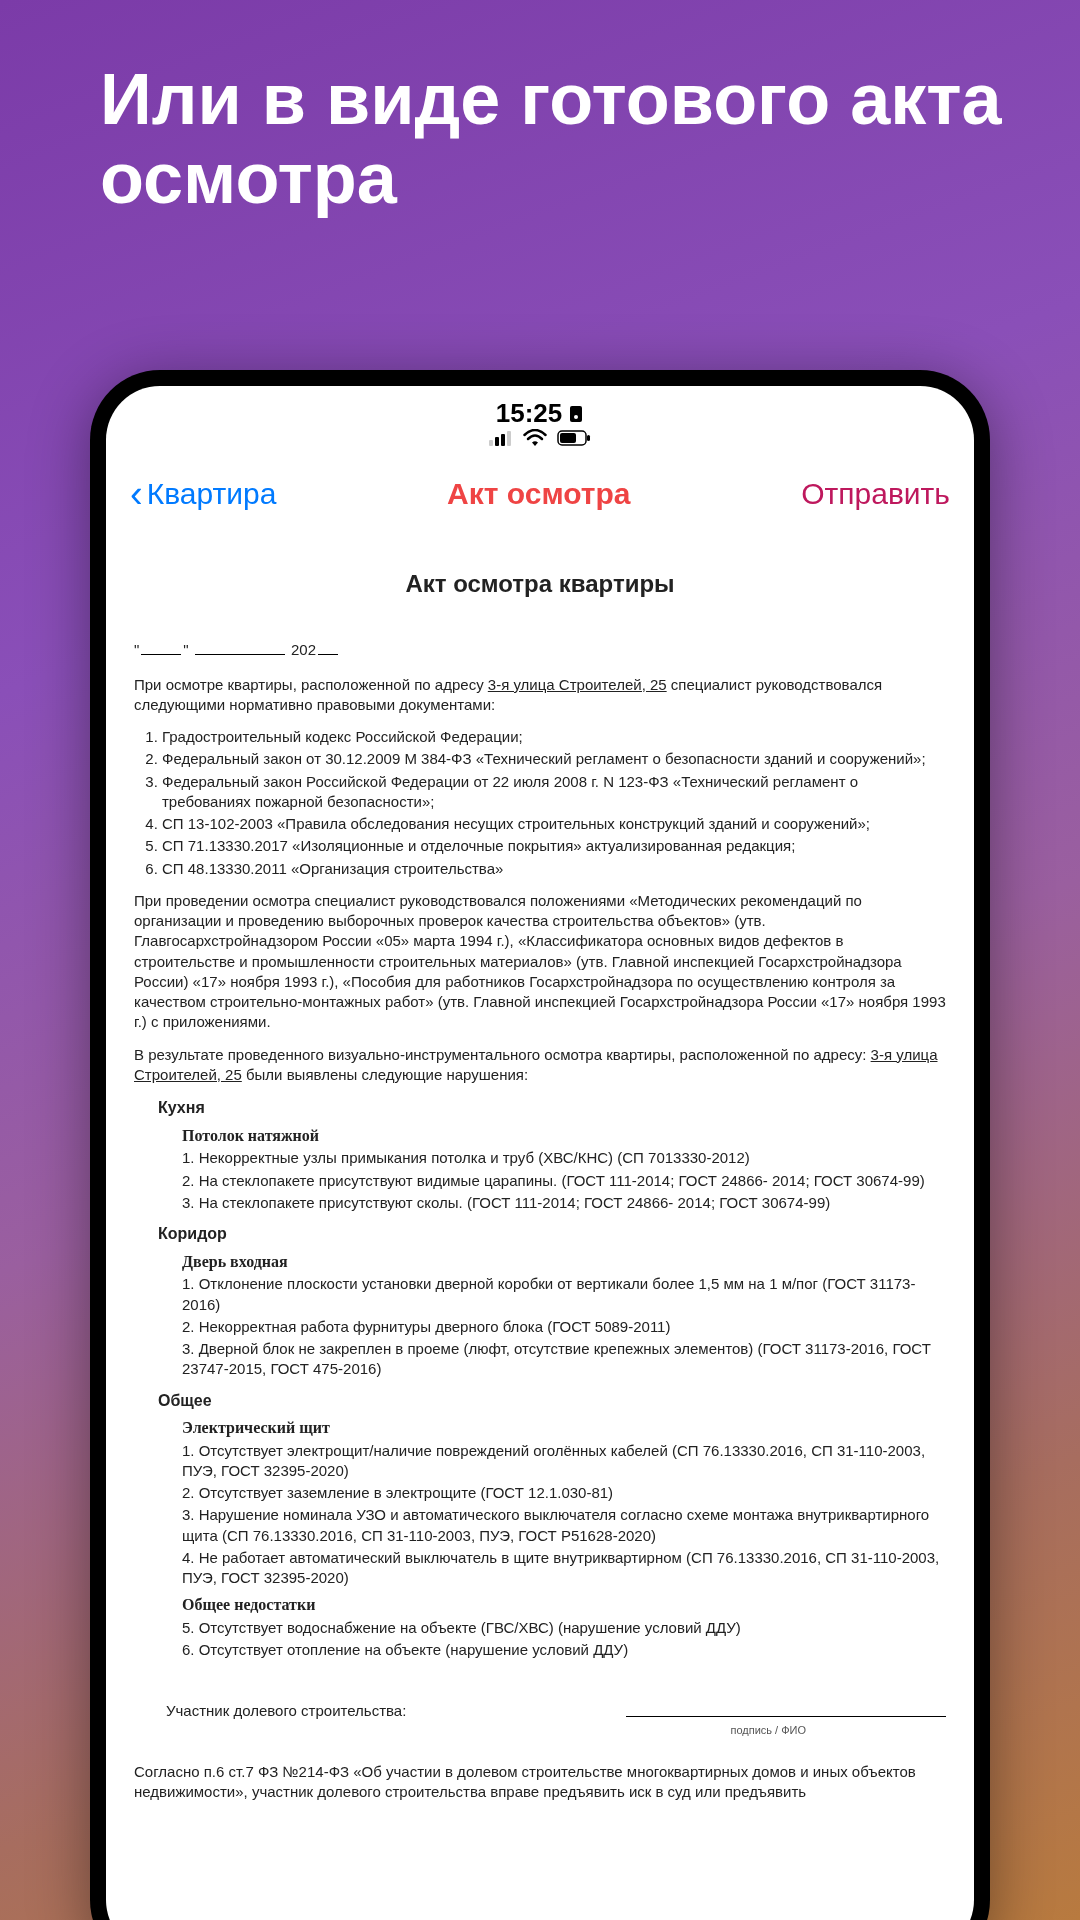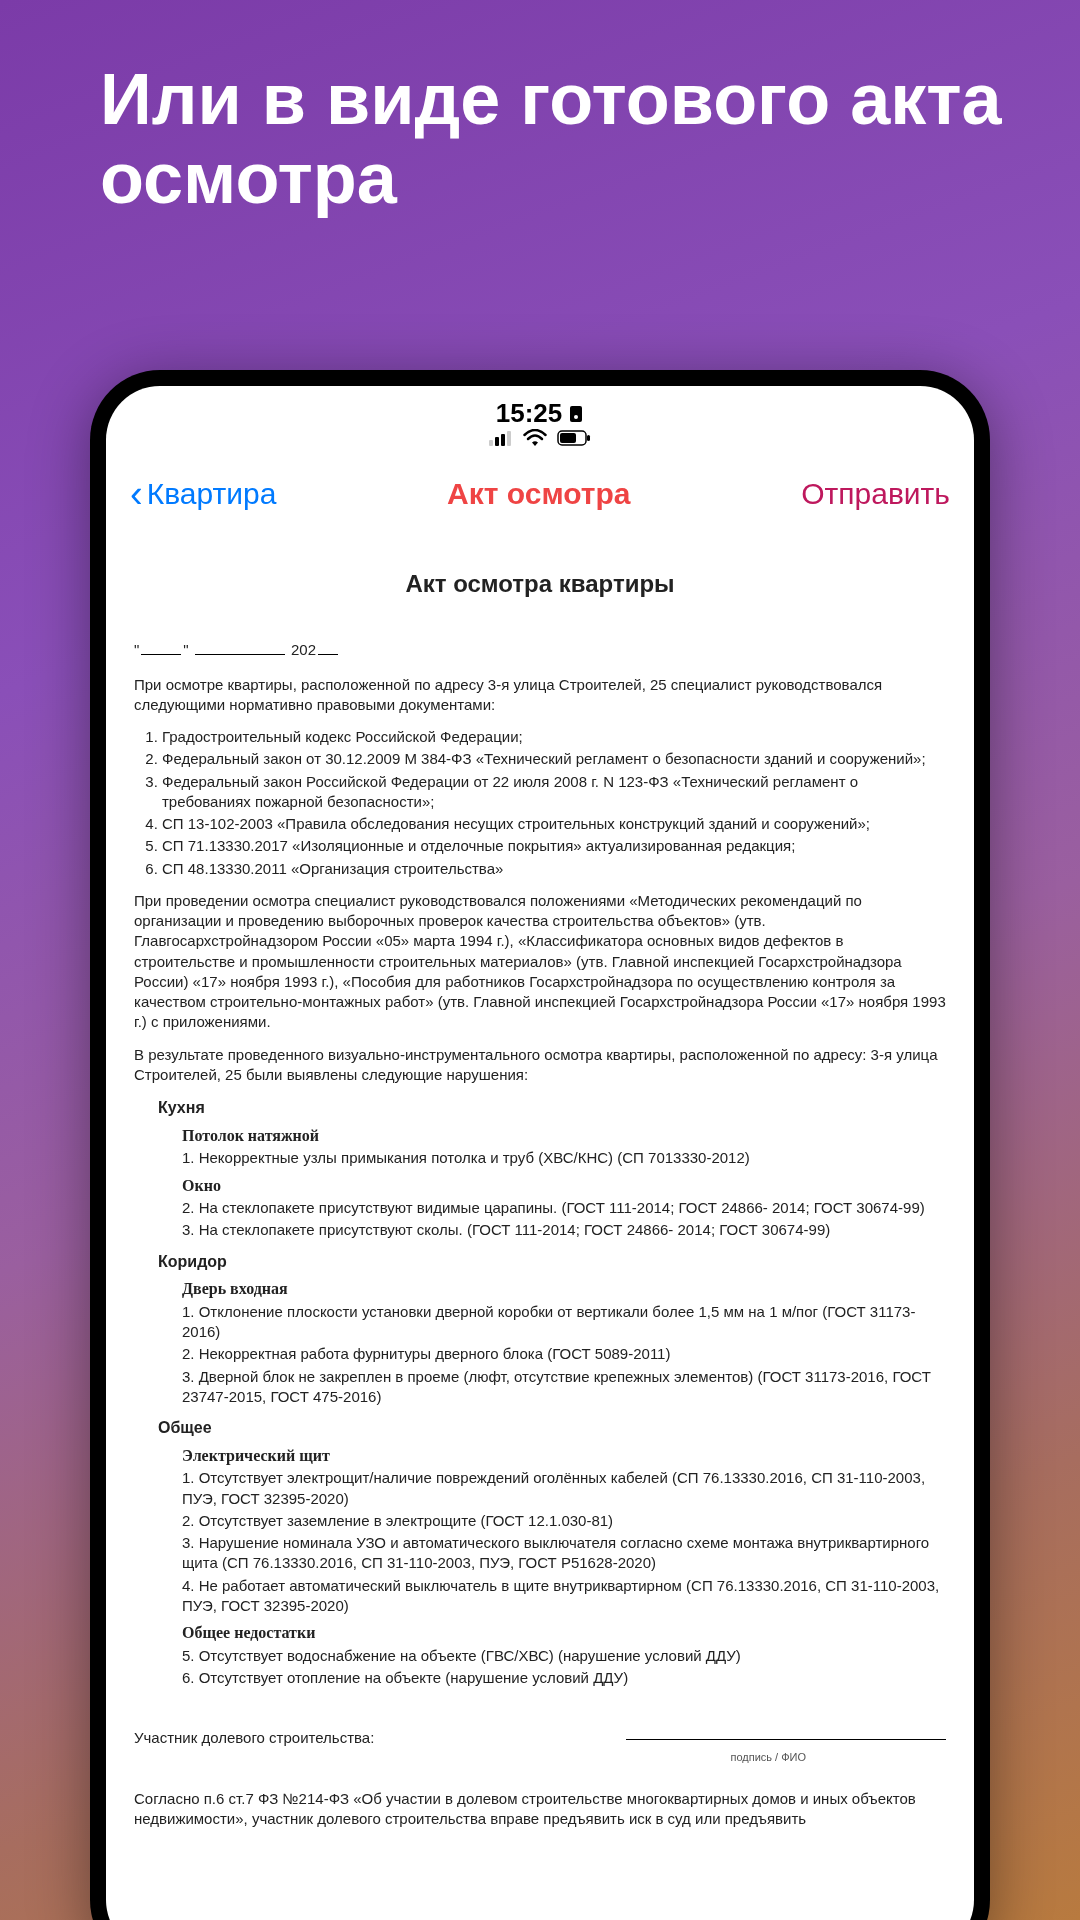--- a/index.html
+++ b/index.html
@@ -89,21 +89,21 @@
   }
   .doc-title {
     text-align: center;
     font-weight: 700;
     font-size: 24px;
     margin-bottom: 40px;
   }
   .doc-date { margin-bottom: 14px; font-size: 15px;}
   .doc-date .blank { display:inline-block; border-bottom:1px solid #000; width:40px; margin:0 2px;}
   .doc p { margin-bottom: 12px; }
-  .underline { }
+  .underline { text-decoration: underline; }
   .doc ol {
     padding-left: 28px;
     margin-bottom: 12px;
   }
   .doc ol li {
     margin-bottom: 2px;
   }
   .section-room {
     font-weight: 700;
     margin: 10px 0 4px 24px;
@@ -117,23 +117,24 @@
   }
   .defect {
     margin: 0 0 2px 48px;
     font-size: 15px;
   }
   .signature-block {
     margin-top: 40px;
   }
   .sig-line {
     display: flex;
-    align-items: flex-start;
+    align-items: center;
     gap: 8px;
     margin-bottom: 2px;
+    margin-left: 32px;
   }
   .sig-line .line {
     flex: 1;
     border-bottom: 1px solid #000;
     height: 12px;
     max-width: 320px;
     margin-left: auto;
   }
   .sig-caption {
     text-align: right;
@@ -222,21 +223,20 @@
       <p>При проведении осмотра специалист руководствовался положениями «Методических рекомендаций по организации и проведению выборочных проверок качества строительства объектов» (утв. Главгосархстройнадзором России «05» марта 1994 г.), «Классификатора основных видов дефектов в строительстве и промышленности строительных материалов» (утв. Главной инспекцией Госархстройнадзора России) «17» ноября 1993 г.), «Пособия для работников Госархстройнадзора по осуществлению контроля за качеством строительно-монтажных работ» (утв. Главной инспекцией Госархстройнадзора России «17» ноября 1993 г.) с приложениями.</p>
 
       <p>
         <span>В результате проведенного визуально-инструментального осмотра квартиры, расположенной по адресу: </span><span class="underline">3-я улица Строителей, 25</span><span> были выявлены следующие нарушения:</span>
       </p>
 
       <div>
         <div class="section-room">Кухня</div>
         <div class="section-sub">Потолок натяжной</div>
         <div class="defect">1. Некорректные узлы примыкания потолка и труб (ХВС/КНС) (СП 7013330-2012)</div>
-        <div class="section-sub">Окно</div>
         <div class="defect">2. На стеклопакете присутствуют видимые царапины. (ГОСТ 111-2014; ГОСТ 24866- 2014; ГОСТ 30674-99)</div>
         <div class="defect">3. На стеклопакете присутствуют сколы. (ГОСТ 111-2014; ГОСТ 24866- 2014; ГОСТ 30674-99)</div>
 
         <div class="section-room">Коридор</div>
         <div class="section-sub">Дверь входная</div>
         <div class="defect">1. Отклонение плоскости установки дверной коробки от вертикали более 1,5 мм на 1 м/пог (ГОСТ 31173-2016)</div>
         <div class="defect">2. Некорректная работа фурнитуры дверного блока (ГОСТ 5089-2011)</div>
         <div class="defect">3. Дверной блок не закреплен в проеме (люфт, отсутствие крепежных элементов) (ГОСТ 31173-2016, ГОСТ 23747-2015, ГОСТ 475-2016)</div>
 
         <div class="section-room">Общее</div>

